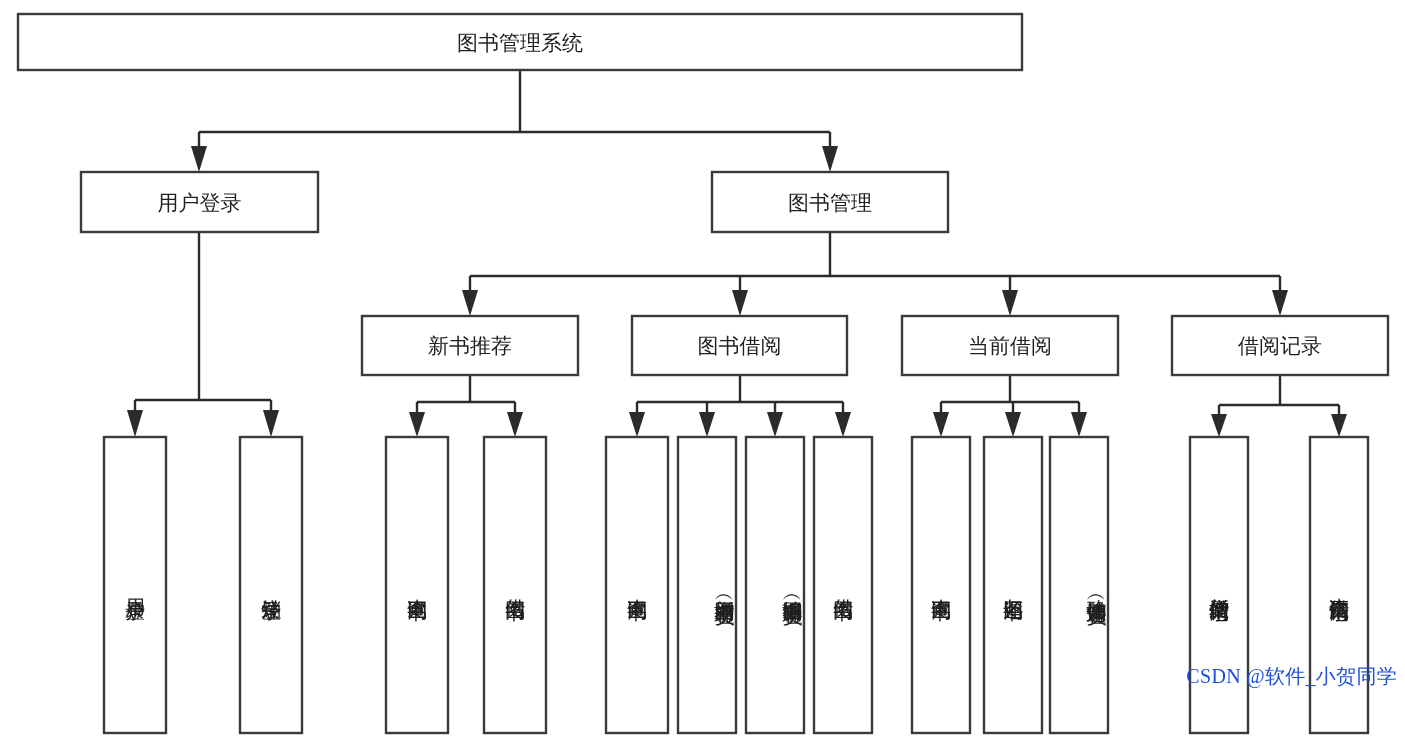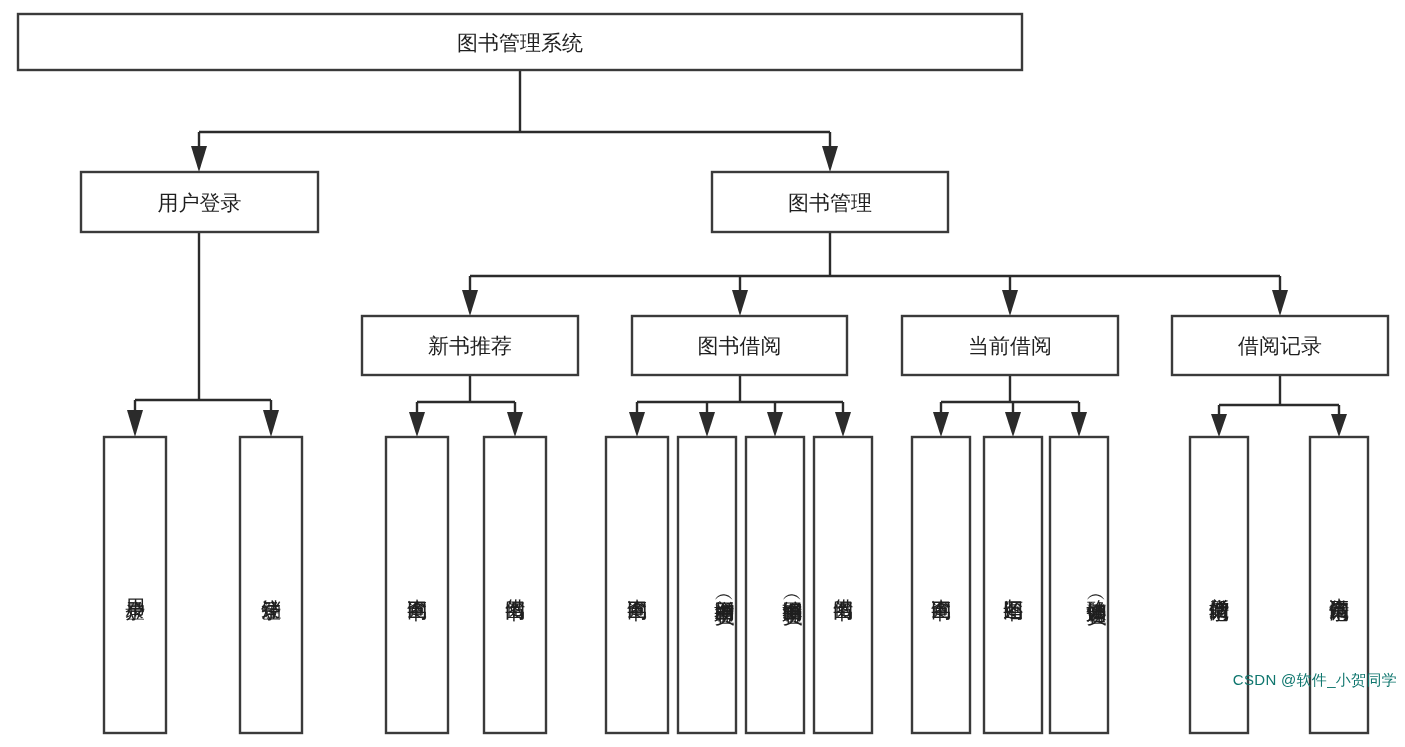--- a/index.html
+++ b/index.html
@@ -66,23 +66,23 @@
     line-height: 1.18;
     letter-spacing: 1px;
     color: #1f1f1f;
     pointer-events: none;
     white-space: nowrap;
   }
   .watermark {
     position: absolute;
     right: 8px;
     bottom: 3px;
-    font-size: 15px;
-    color: #0f766e;
-    font-family: Liberation Sans, sans-serif;
+    font-size: 20px;
+    color: #1d4ed8;
+    font-family: Liberation Serif, serif;
     letter-spacing: 0.3px;
     white-space: nowrap;
   }
 </style>
 </head>
 <body>
 
 <div id="diagram-root">
 
   <svg class="diagram-canvas" viewBox="0 0 1405 747">

